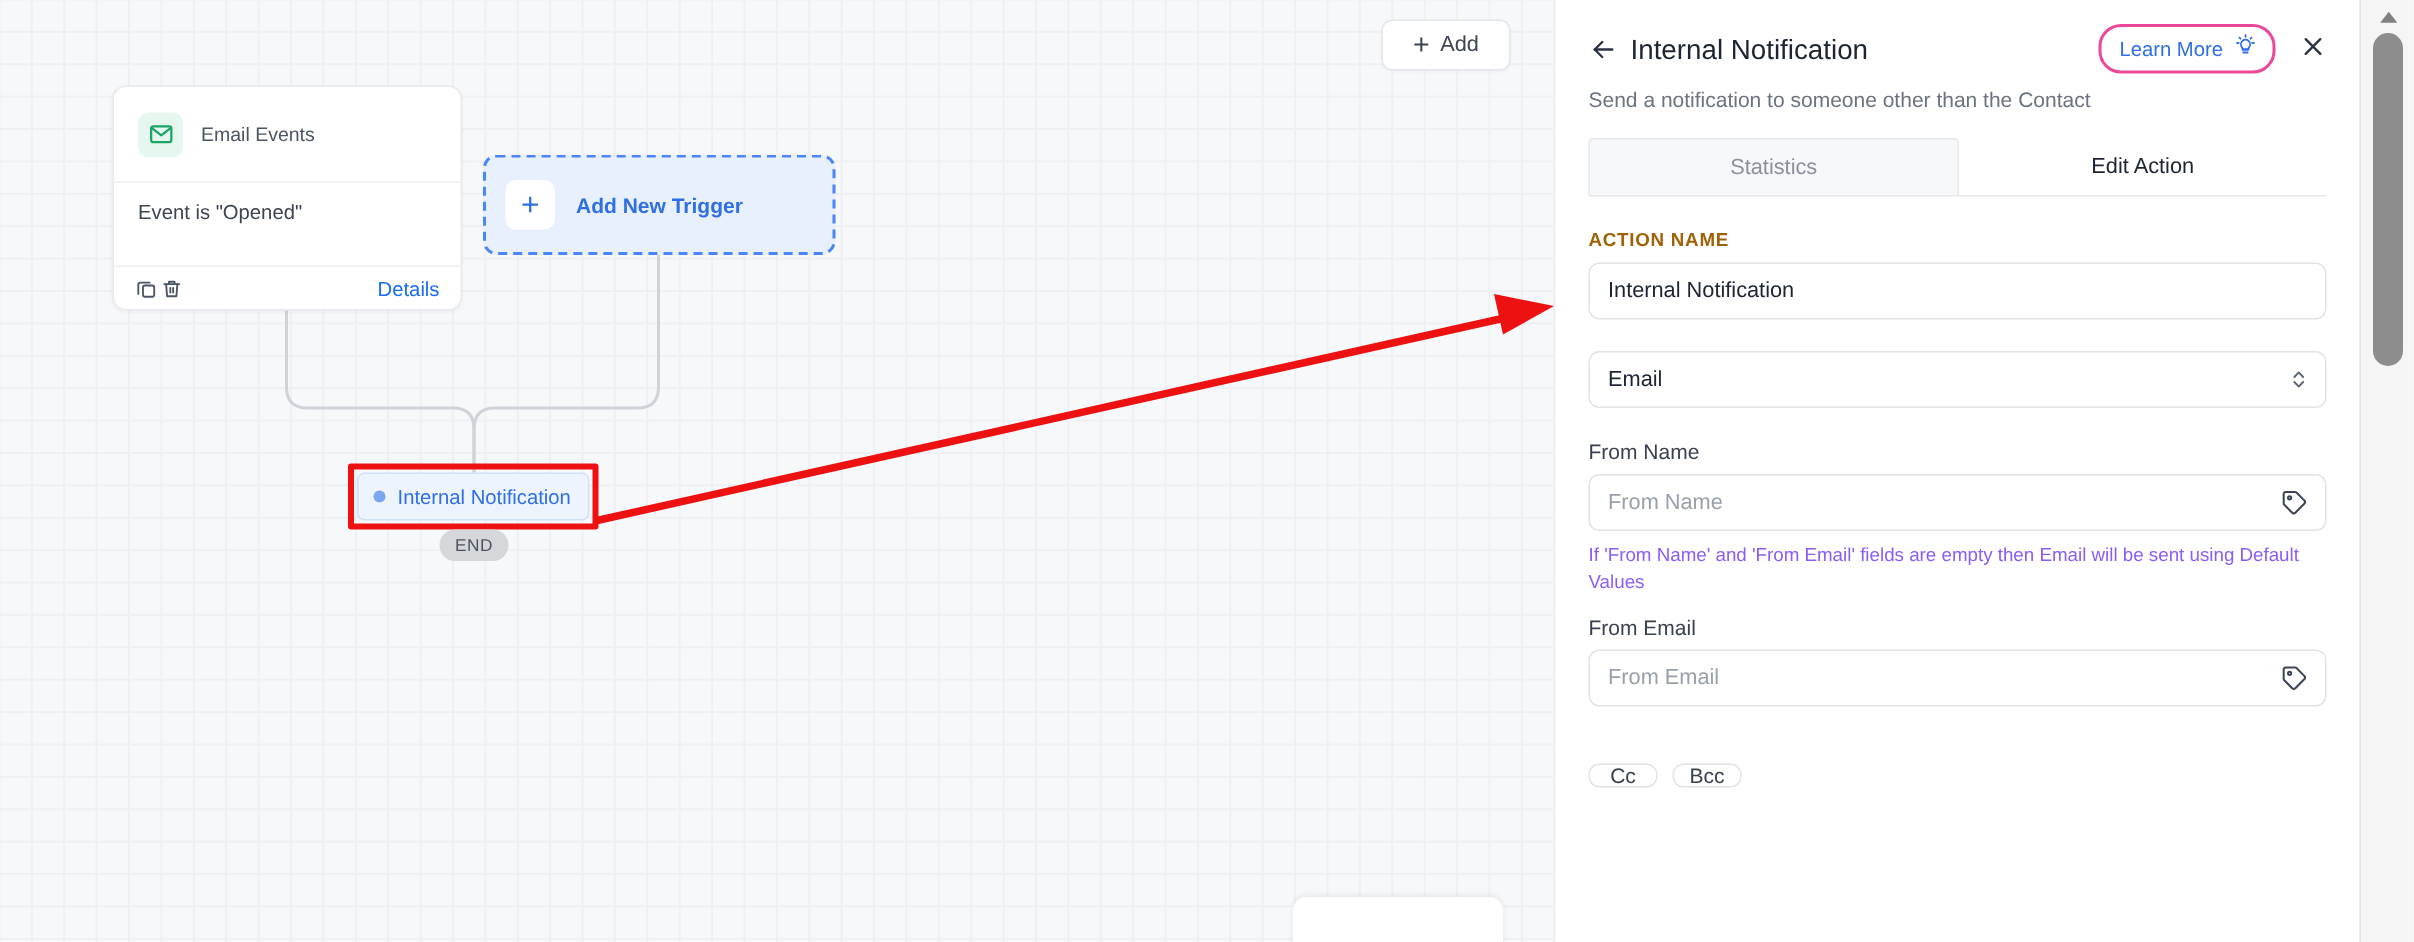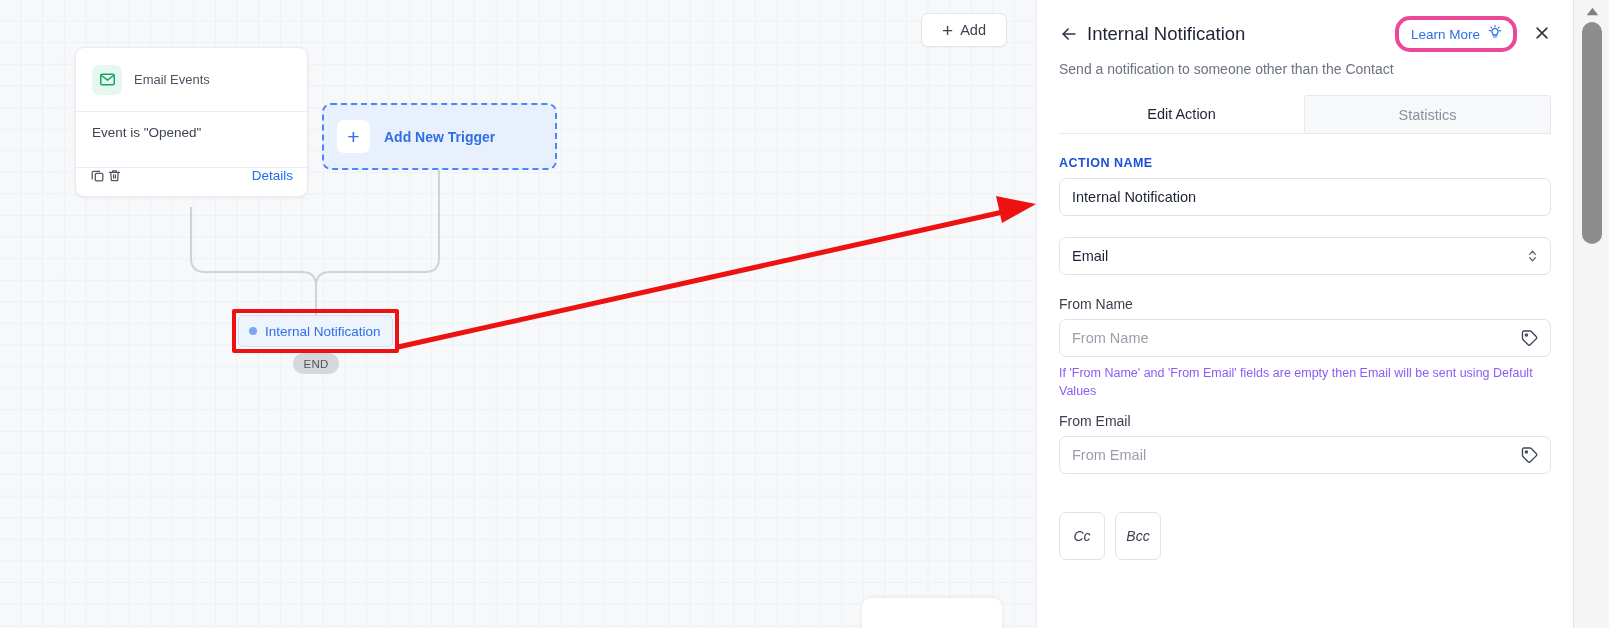--- a/index.html
+++ b/index.html
@@ -30,33 +30,33 @@
     background: #ffffff; border: 1px solid #e3e6eb; border-radius: 7px;
     display: flex; align-items: center; justify-content: center; gap: 7px;
     box-shadow: 0 1px 2px rgba(16,24,40,0.04);
     cursor: pointer;
   }
   .add-btn .plus { font-size: 19px; color: #3d4452; line-height: 1; font-weight: 400; }
   .add-btn .lbl { font-size: 14.5px; color: #3d4452; }
 
   
   .trigger-card {
-    position: absolute; left: 75px; top: 47px; width: 233px; height: 150px;
+    position: absolute; left: 75px; top: 57px; width: 233px; height: 150px;
     background: #fff; border: 1px solid #e8eaee; border-radius: 9px;
     box-shadow: 0 1px 3px rgba(16,24,40,0.06);
     overflow: hidden;
   }
   .tc-head { height: 64px; display: flex; align-items: center; padding: 0 16px; gap: 12px;
              border-bottom: 1px solid #eceef1; }
   .tc-icon { width: 30px; height: 30px; border-radius: 7px; background: #e6f7ef;
              display: flex; align-items: center; justify-content: center; }
   .tc-title { font-size: 13px; color: #4b5563; }
   .tc-body { height: 55px; padding: 11px 16px 0; }
   .tc-cond { font-size: 13.5px; color: #3d4452; }
-  .tc-foot { height: 30px; border-top: 1px solid #eceef1; display: flex; align-items: flex-start;
+  .tc-foot { height: 30px; border-top: 1px solid #eceef1; display: flex; align-items: center;
              padding: 0 14px; gap: 2px; }
   .tc-foot .sp { flex: 1; }
   .tc-details { font-size: 13.5px; color: #1a6cf0; cursor: pointer; }
   .ico-btn { cursor: pointer; display: flex; align-items: center; }
 
   
   .add-trigger {
     position: absolute; left: 322px; top: 103px; width: 235px; height: 67px;
     background: #e8f0fe; border: 2px dashed #4a86f7; border-radius: 9px;
     display: flex; align-items: center; padding: 0 13px; gap: 14px;
@@ -111,55 +111,55 @@
     overflow: hidden;
   }
   .panel-head { padding: 16px 22px 0 22px; }
   .ph-row { display: flex; align-items: center; }
   .back-arrow { font-size: 21px; color: #2b3342; cursor: pointer; line-height: 1;
                 width: 22px; display: flex; align-items: center; }
   .ph-title { font-size: 18.5px; color: #1d2433; margin-left: 6px; }
   .ph-row .grow { flex: 1; }
   .learn-more {
     display: flex; align-items: center; gap: 7px;
-    border: 4px solid #ec4899; border-radius: 15px;
+    border: 2px solid #ec4899; border-radius: 15px;
     padding: 4px 10px 4px 12px; cursor: pointer; background: #fff;
   }
   .learn-more .lm-lbl { font-size: 13.5px; color: #2f6fe4; }
   .close-x { font-size: 20px; color: #2b3342; cursor: pointer; margin-left: 16px;
              line-height: 1; }
   .ph-sub { font-size: 14px; color: #6b7280; margin-top: 9px; }
 
   
   .tabs { display: flex; margin-top: 18px; height: 39px; }
   .tab { flex: 1; display: flex; align-items: center; justify-content: center;
          font-size: 14.5px; cursor: pointer; }
   .tab.active { background: #fff; color: #1d2433; border-bottom: 1px solid #e6e8ec; }
   .tab.inactive { background: #f7f8fa; color: #8b919d; border: 1px solid #e6e8ec;
                   border-top-left-radius: 3px; border-top-right-radius: 3px; }
 
   
   .form { padding: 22px 22px 0 22px; }
-  .lbl-caps { font-size: 12.5px; font-weight: bold; color: #1d4ed8;
+  .lbl-caps { font-size: 12.5px; font-weight: bold; color: #a16207;
               letter-spacing: .5px; margin-bottom: 8px; }
   .lbl-norm { font-size: 14px; color: #39404f; margin-bottom: 7px; }
   .fld {
     position: relative; height: 38px; border: 1px solid #e0e3e8; border-radius: 7px;
     background: #fff; display: flex; align-items: center; padding: 0 12px;
   }
   .fld .val { font-size: 14.5px; color: #1d2433; }
   .fld .ph  { font-size: 14.5px; color: #9aa0ab; }
   .fld .right-ico { position: absolute; right: 11px; top: 50%; transform: translateY(-50%);
                     display: flex; align-items: center; cursor: pointer; }
   .helper { font-size: 12.5px; color: #8b5cf6; line-height: 1.45; margin-top: 7px; }
   .gap16 { height: 17px; } .gap20 { height: 21px; } .gap12 { height: 13px; }
   .ccbtns { display: flex; gap: 10px; }
-  .ccbtn { min-width: 46px; height: 48px; border: 1px solid #e0e3e8; border-radius: 7px;
+  .ccbtn { min-width: 46px; height: 16px; border: 1px solid #e0e3e8; border-radius: 7px;
            background: #fff; display: flex; align-items: center; justify-content: center;
-           padding: 0 8px; cursor: pointer; font-style: italic; }
+           padding: 0 8px; cursor: pointer; }
   .ccbtn span { font-size: 14px; color: #39404f; }
 
   
   .scrollbar { position: absolute; left: 1573px; top: 0; width: 36px; height: 628px;
                background: #f5f5f5; border-left: 1px solid #e4e4e4; }
   .sb-up { position: absolute; left: 0; top: 0; width: 36px; height: 22px;
            display: flex; align-items: center; justify-content: center; cursor: pointer; }
   .sb-thumb { position: absolute; left: 8px; top: 22px; width: 20px; height: 222px;
               background: #8d8d8d; border-radius: 10px; cursor: pointer; }
 </style>
@@ -261,25 +261,25 @@
         </div>
         <span class="close-x">
           <svg width="18" height="18" viewBox="0 0 24 24" fill="none" stroke="#2b3342" stroke-width="2.1" stroke-linecap="round">
             <path d="M5.5 5.5 L18.5 18.5 M18.5 5.5 L5.5 18.5"></path>
           </svg>
         </span>
       </div>
       <div class="ph-sub">Send a notification to someone other than the Contact</div>
 
       <div class="tabs">
+        <div class="tab inactive">
+          <span>Statistics</span>
+        </div>
         <div class="tab active">
           <span>Edit Action</span>
-        </div>
-        <div class="tab inactive">
-          <span>Statistics</span>
         </div>
       </div>
     </div>
 
     <div class="form">
 
       <div class="lbl-caps">ACTION NAME</div>
       <div class="fld">
         <span class="val">Internal Notification</span>
       </div>

